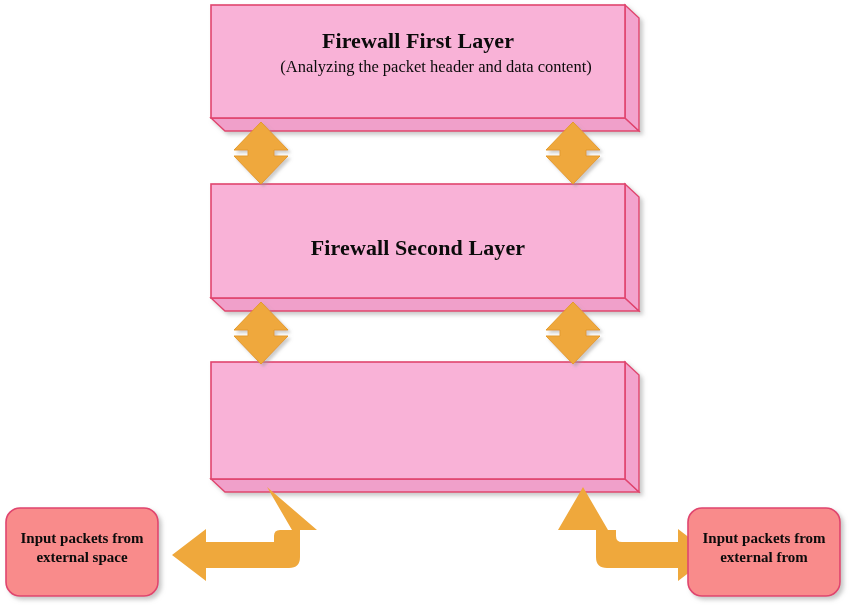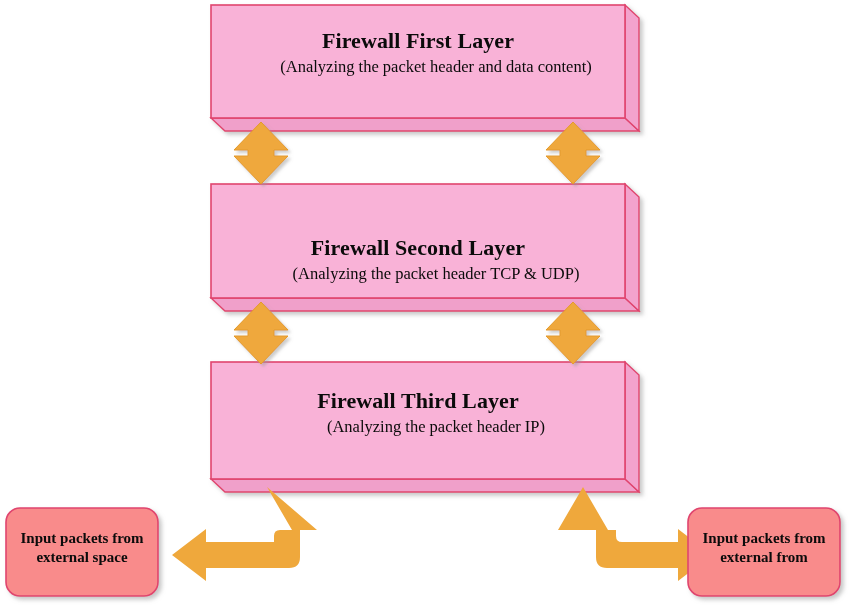--- a/index.html
+++ b/index.html
@@ -163,27 +163,22 @@
     </g>
   </svg>
 
   <div class="box-text t1">
     <div class="box-title">Firewall First Layer</div>
     <div class="box-sub">(Analyzing the packet header and data content)</div>
   </div>
 
   <div class="box-text t2">
     <div class="box-title">Firewall Second Layer</div>
-    <div class="box-sub">(Analyzing the packet header TCP &amp; UDP)</div>
   </div>
 
-  <div class="box-text t3">
-    <div class="box-title">Firewall Third Layer</div>
-    <div class="box-sub">(Analyzing the packet header IP)</div>
-  </div>
 
   <div class="end-text e-left">
     <div>Input packets from</div>
     <div>external space</div>
   </div>
 
   <div class="end-text e-right">
     <div>Input packets from</div>
     <div>external from</div>
   </div>

